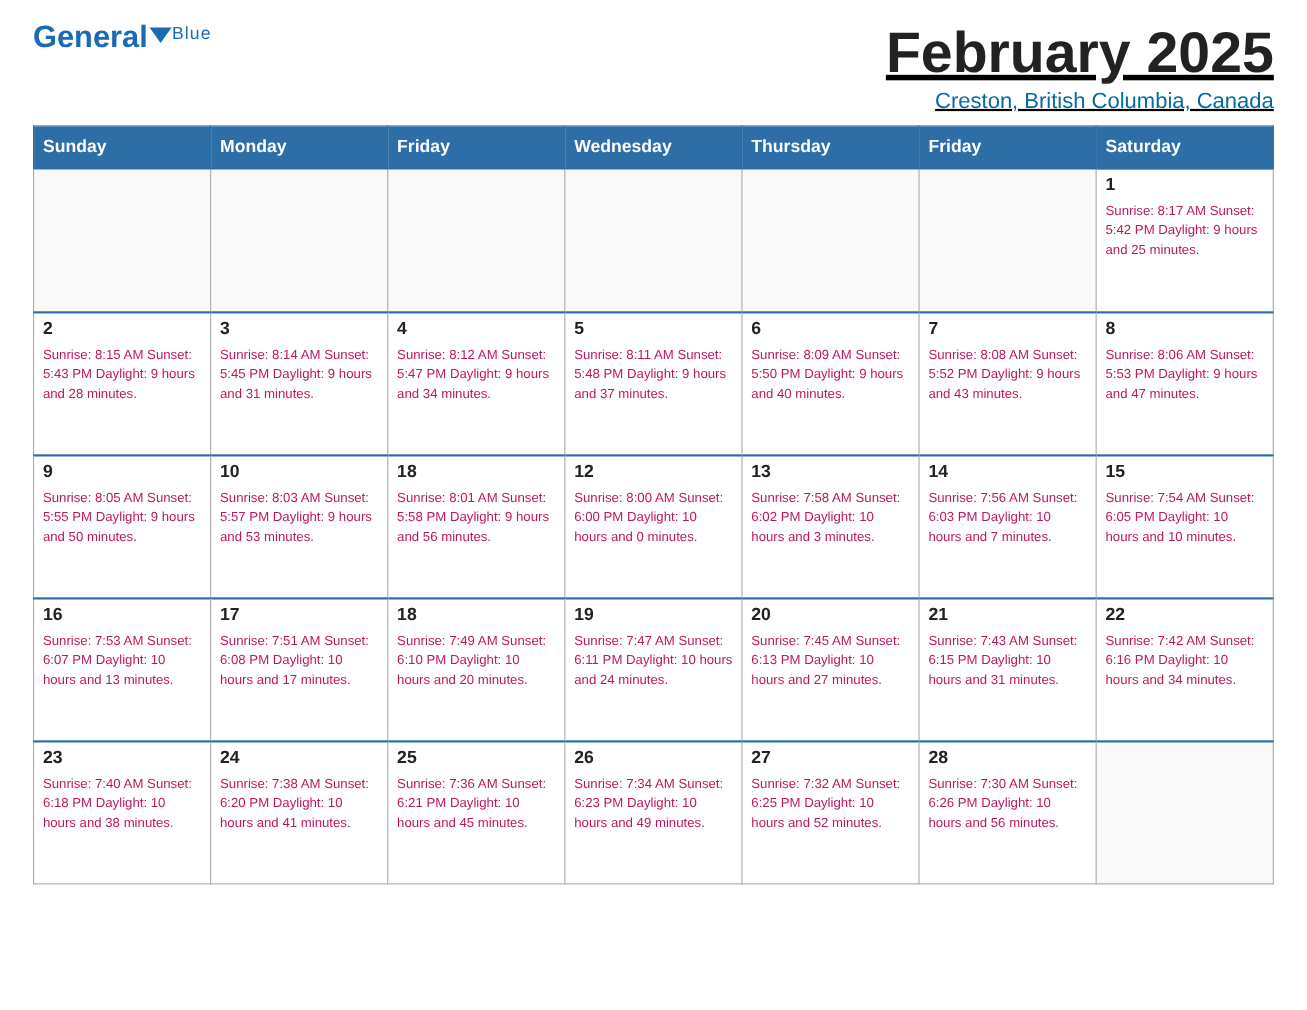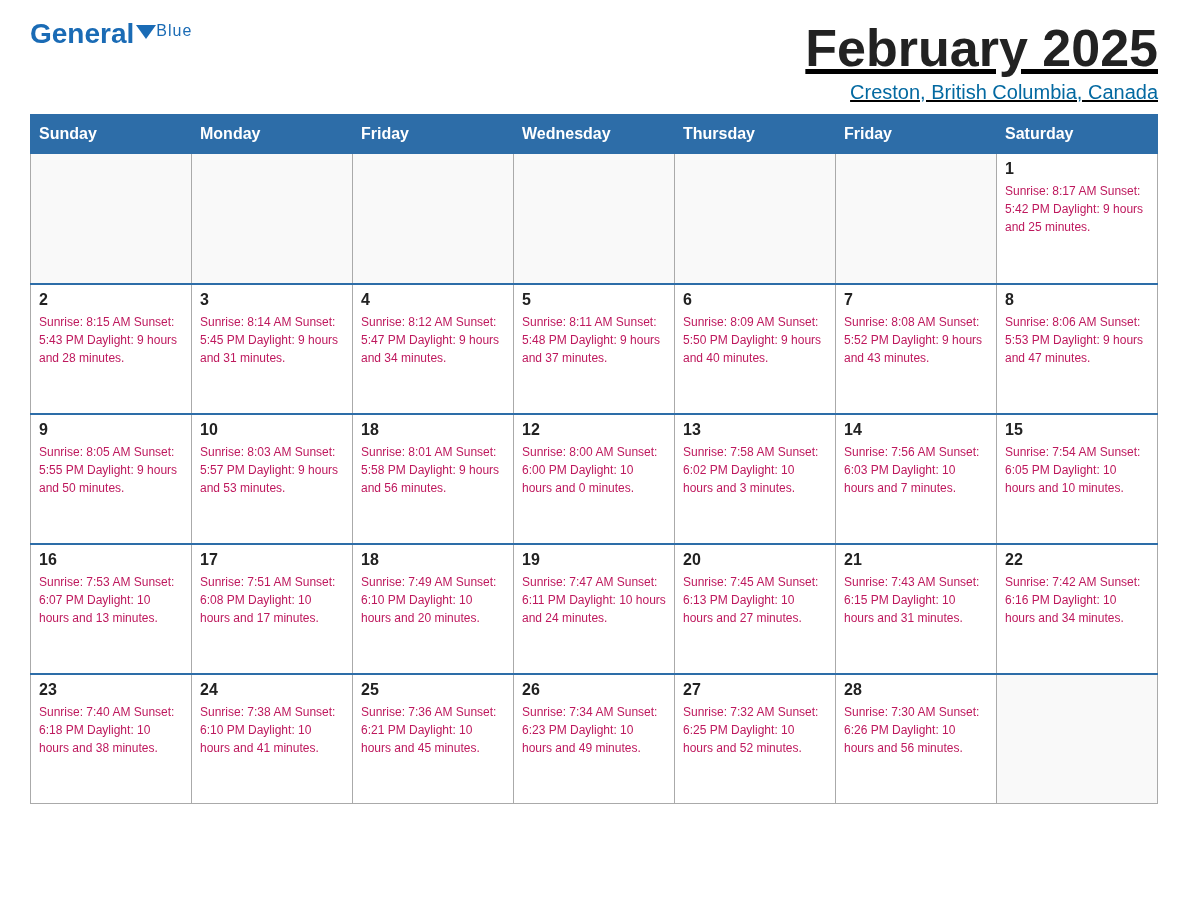--- a/index.html
+++ b/index.html
@@ -281,21 +281,21 @@
       <tr class="row-top-border">
         <td>
           <div class="day-number">23</div>
           <div class="day-info">Sunrise: 7:40 AM
 Sunset: 6:18 PM
 Daylight: 10 hours and 38 minutes.</div>
         </td>
         <td>
           <div class="day-number">24</div>
           <div class="day-info">Sunrise: 7:38 AM
-Sunset: 6:10 PM
+Sunset: 6:20 PM
 Daylight: 10 hours and 41 minutes.</div>
         </td>
         <td>
           <div class="day-number">25</div>
           <div class="day-info">Sunrise: 7:36 AM
 Sunset: 6:21 PM
 Daylight: 10 hours and 45 minutes.</div>
         </td>
         <td>
           <div class="day-number">26</div>

